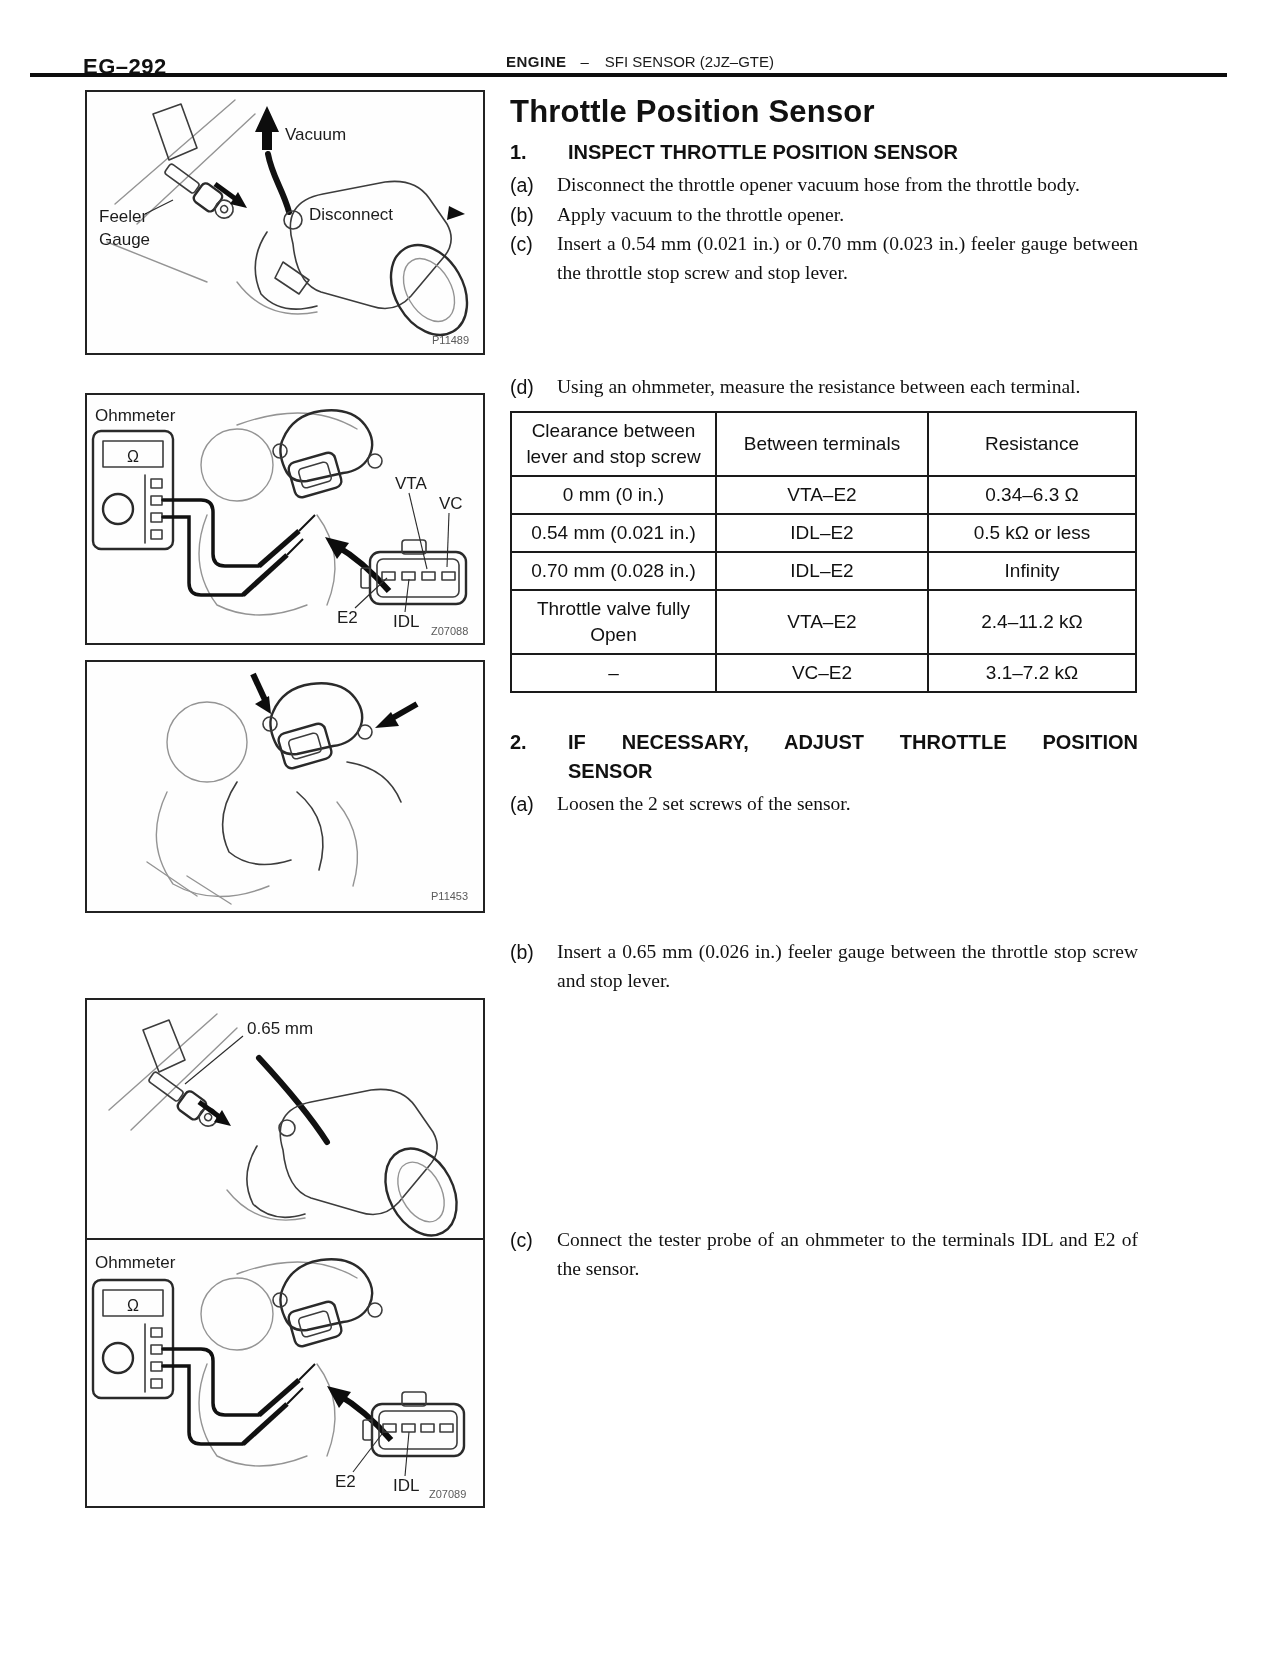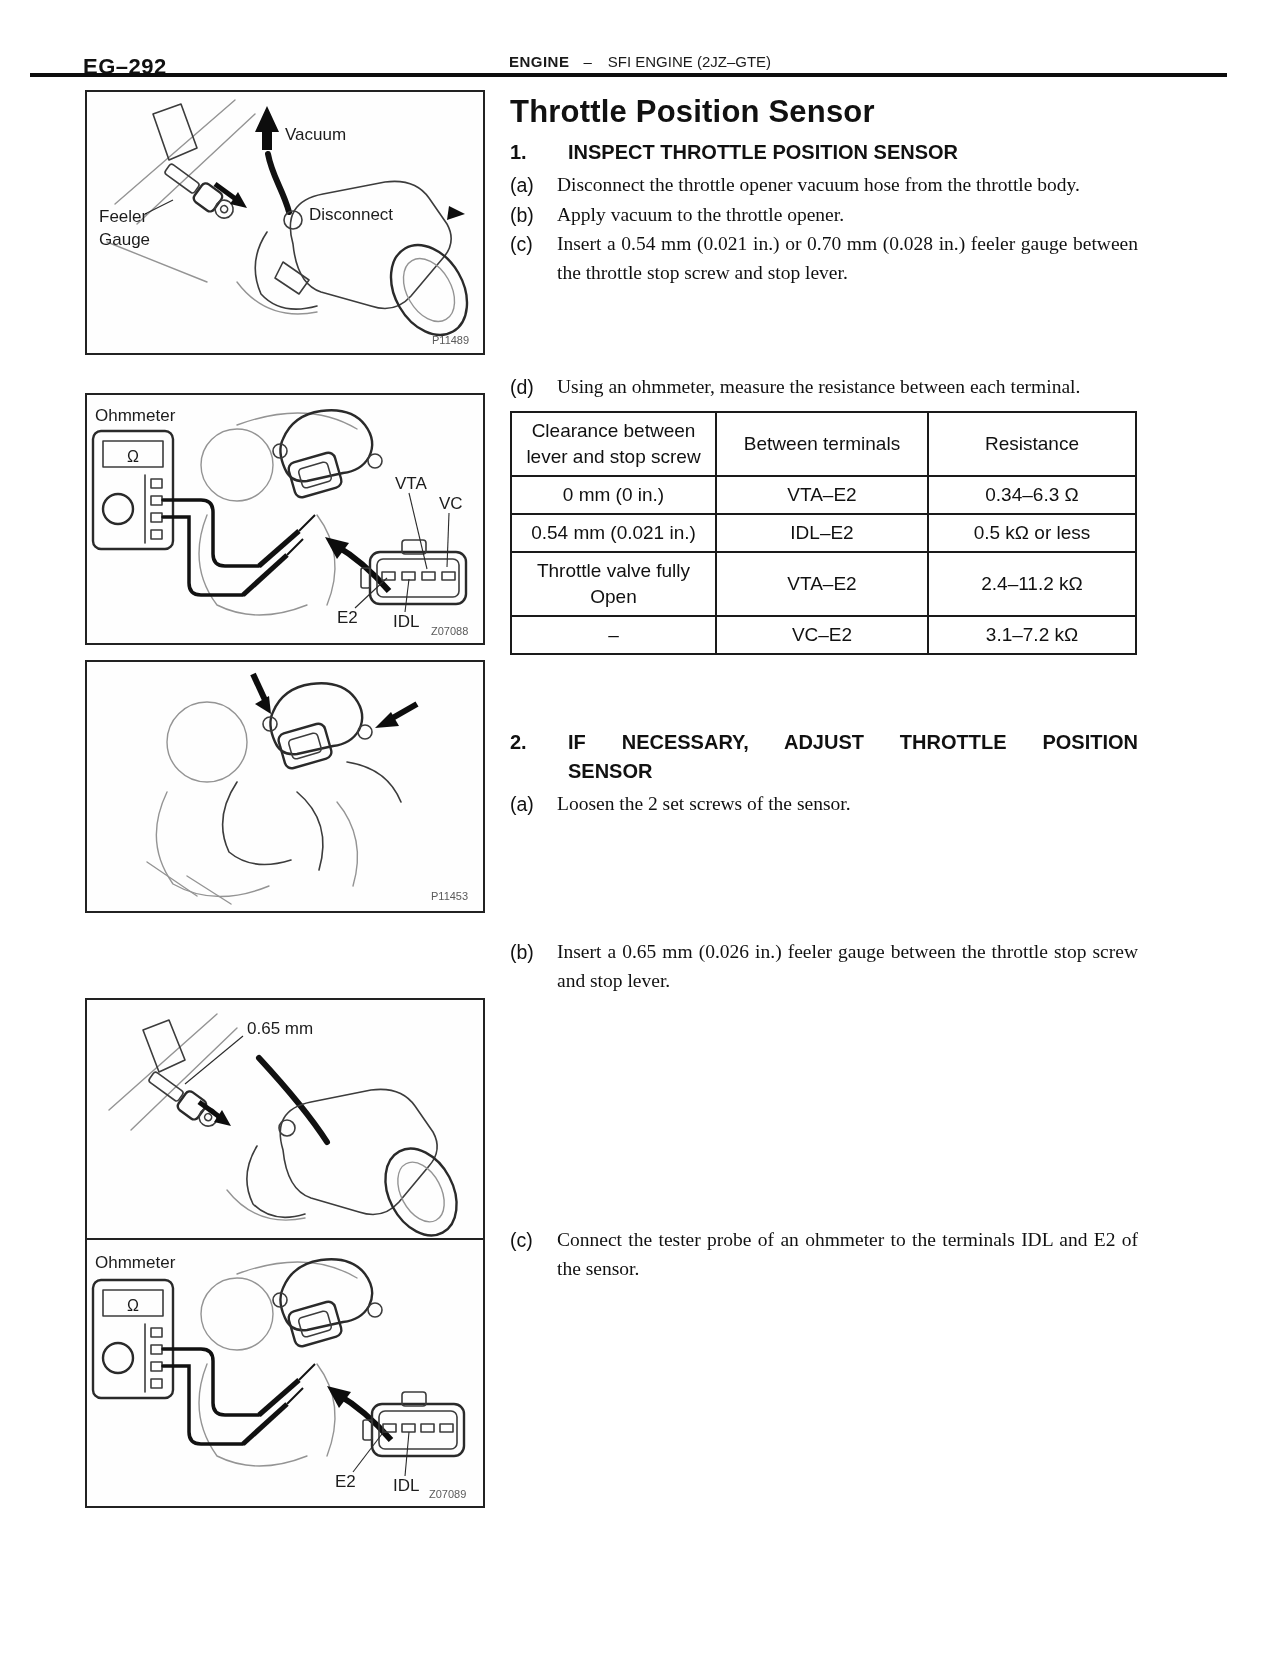--- a/index.html
+++ b/index.html
@@ -64,21 +64,21 @@
   table.spec col.c2 { width:212px; }
   table.spec col.c3 { width:208px; }
 </style>
 </head>
 <body>
 
 <div id="page">
 
   <div class="page-number">EG–292</div>
   <div class="center-header">
-    <span class="hl">ENGINE</span><span class="dash">–</span><span>SFI ENGINE (2JZ–GTE)</span>
+    <span class="hl">ENGINE</span><span class="dash">–</span><span>SFI SENSOR (2JZ–GTE)</span>
   </div>
   <div class="header-rule"></div>
 
   <div class="figure" id="fig1">
     <svg viewBox="0 0 396 261">
       <g>
         <path class="art-light" d="M28,112 L148,8"></path>
         <path class="art-light" d="M50,132 L168,22"></path>
         <path class="art" d="M66,22 l28,-10 l16,44 l-28,12 z"></path>
         <path class="art-light" d="M20,150 L120,190"></path>
@@ -307,21 +307,21 @@
     <div class="step">
       <span class="step-label">(a)</span>
       <span class="step-text">Disconnect the throttle opener vacuum hose from the throttle body.</span>
     </div>
     <div class="step">
       <span class="step-label">(b)</span>
       <span class="step-text">Apply vacuum to the throttle opener.</span>
     </div>
     <div class="step">
       <span class="step-label">(c)</span>
-      <span class="step-text">Insert a 0.54 mm (0.021 in.) or 0.70 mm (0.028 in.) feeler gauge between the throttle stop screw and stop lever.</span>
+      <span class="step-text">Insert a 0.54 mm (0.021 in.) or 0.70 mm (0.023 in.) feeler gauge between the throttle stop screw and stop lever.</span>
     </div>
   </div>
 
   <div class="rgroup" id="group-b">
     <div class="step">
       <span class="step-label">(d)</span>
       <span class="step-text">Using an ohmmeter, measure the resistance between each terminal.</span>
     </div>
     <table class="spec">
       <colgroup>
@@ -341,20 +341,25 @@
           <td>0 mm (0 in.)</td>
           <td>VTA–E2</td>
           <td>0.34–6.3 Ω</td>
         </tr>
         <tr>
           <td>0.54 mm (0.021 in.)</td>
           <td>IDL–E2</td>
           <td>0.5 kΩ or less</td>
         </tr>
         <tr>
+          <td>0.70 mm (0.028 in.)</td>
+          <td>IDL–E2</td>
+          <td>Infinity</td>
+        </tr>
+        <tr>
           <td>Throttle valve fully Open</td>
           <td>VTA–E2</td>
           <td>2.4–11.2 kΩ</td>
         </tr>
         <tr>
           <td>–</td>
           <td>VC–E2</td>
           <td>3.1–7.2 kΩ</td>
         </tr>
       </tbody>

